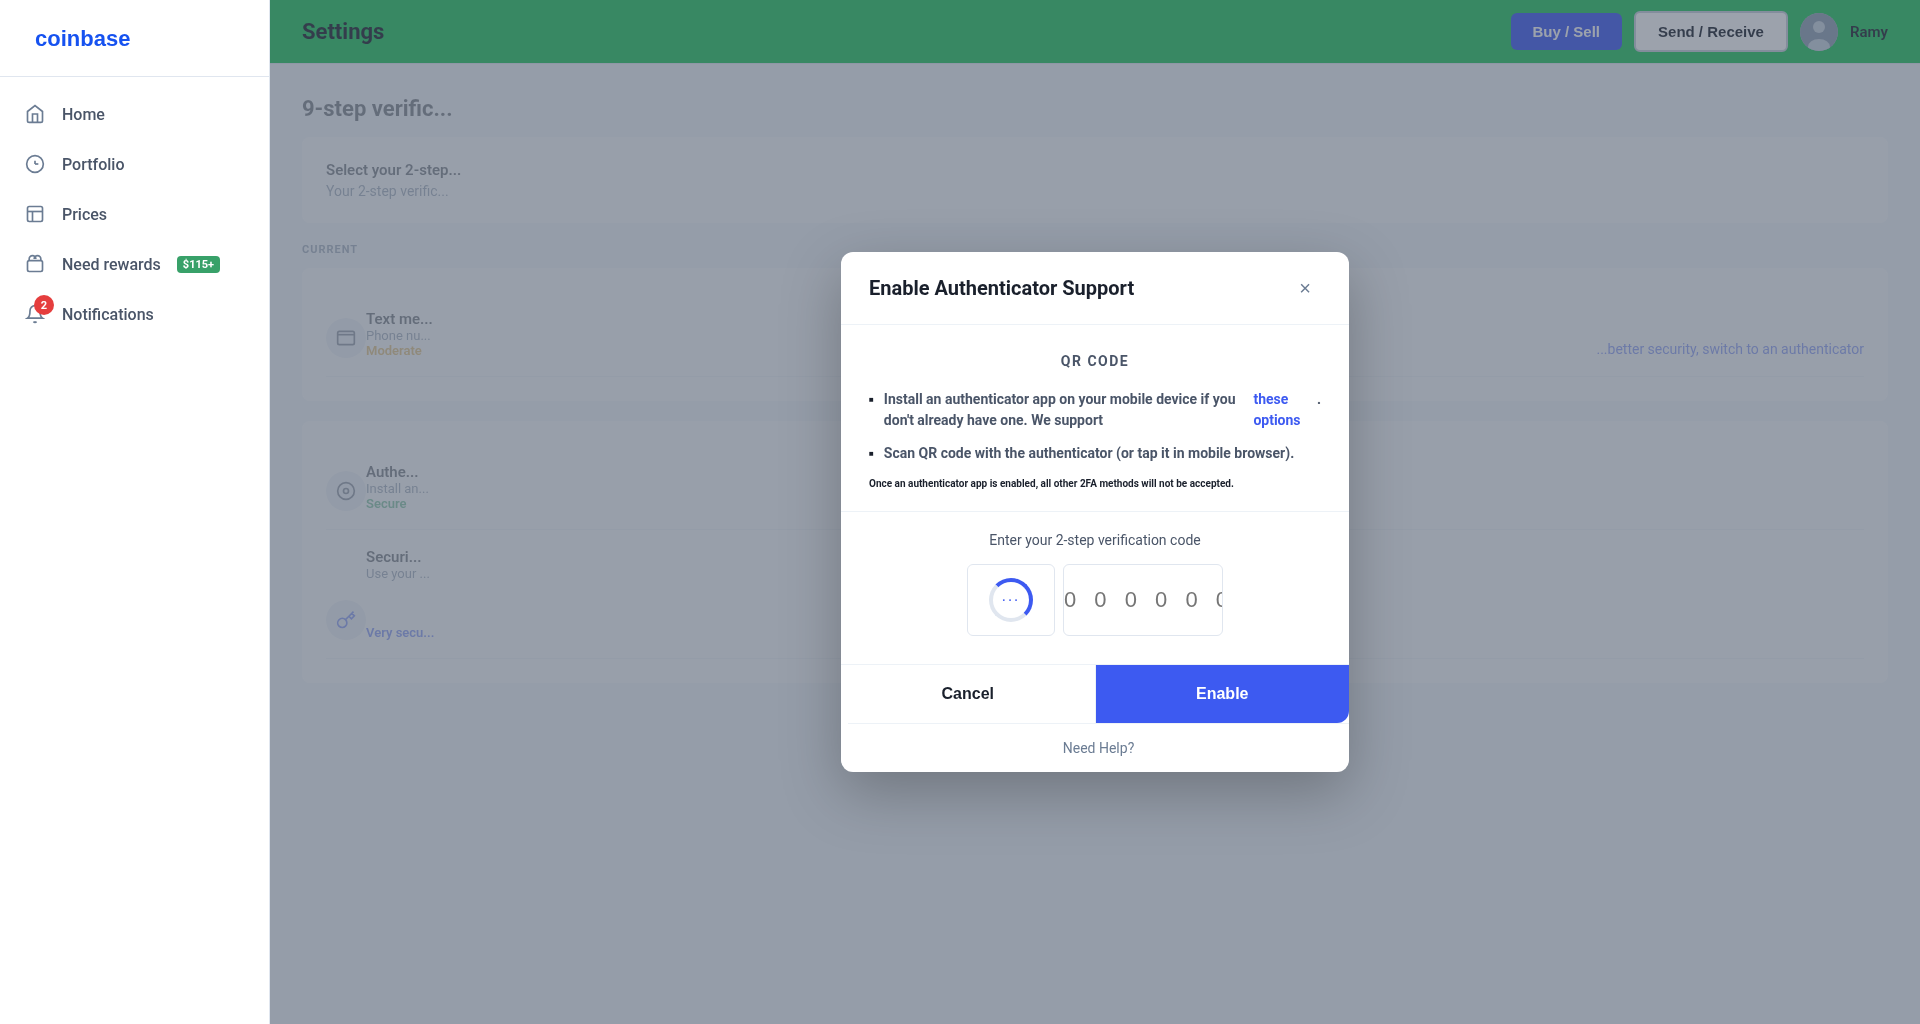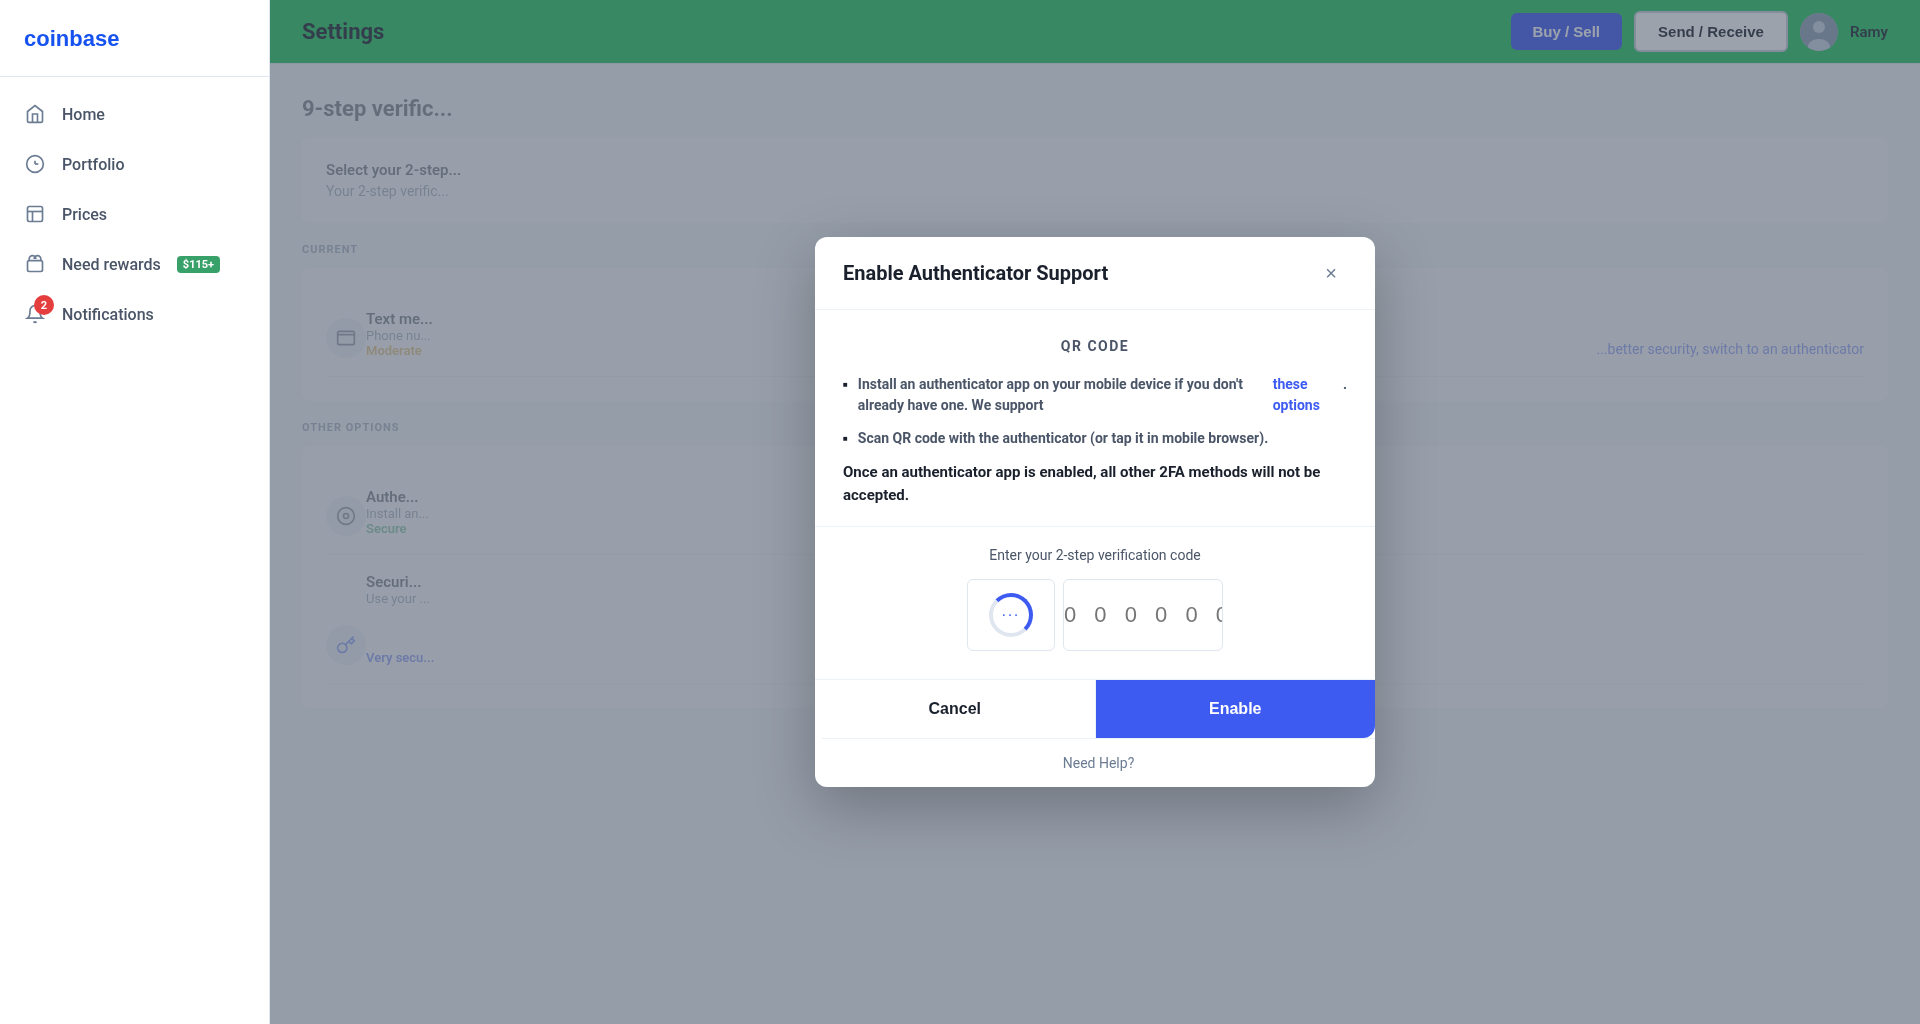--- a/index.html
+++ b/index.html
@@ -9,21 +9,21 @@
     .sidebar {
       width: 270px;
       background: #fff;
       border-right: 1px solid #e0e6ef;
       display: flex;
       flex-direction: column;
       padding-top: 0;
       flex-shrink: 0;
     }
     .sidebar-logo {
-      padding: 20px 24px;
+      padding: 20px 35px;
       border-bottom: 1px solid #e0e6ef;
       display: flex;
       align-items: center;
     }
     .sidebar-logo svg { width: 120px; height: 36px; }
     .sidebar-nav { display: flex; flex-direction: column; padding: 12px 0; }
     .sidebar-item {
       display: flex;
       align-items: center;
       padding: 14px 24px;
@@ -143,21 +143,21 @@
       display: flex;
       align-items: center;
       justify-content: center;
       z-index: 100;
     }
 
     
     .modal {
       background: white;
       border-radius: 12px;
-      width: 560px;
+      width: 508px;
       box-shadow: 0 20px 60px rgba(0,0,0,0.25);
       overflow: hidden;
     }
     .modal-header {
       display: flex;
       align-items: center;
       justify-content: space-between;
       padding: 20px 28px;
       border-bottom: 1px solid #edf2f7;
     }
@@ -188,21 +188,21 @@
       line-height: 1.5;
     }
     .instruction-list li::before {
       content: '■';
       font-size: 8px;
       color: #1a202c;
       margin-top: 5px;
       flex-shrink: 0;
     }
     .instruction-link { color: #3d5af1; text-decoration: none; }
-    .instruction-bold { font-weight: 700; color: #1a202c; font-size: 15px; line-height: 1.5; }
+    .instruction-bold { font-weight: 700; color: #1a202c; font-size: 10px; line-height: 1.5; }
 
     .modal-divider { border: none; border-top: 1px solid #edf2f7; margin: 20px -28px; }
 
     .verification-section { display: flex; flex-direction: column; align-items: center; }
     .verification-label { font-size: 14px; color: #4a5568; margin-bottom: 16px; }
     .verification-inputs { display: flex; gap: 8px; align-items: center; }
 
     
     .qr-spinner-box {
       width: 88px;
@@ -385,21 +385,20 @@
         <div>
           <div class="option-name">Text me...</div>
           <div class="option-sub">Phone nu...</div>
           <div class="option-badge-moderate">Moderate</div>
         </div>
         <div style="margin-left:auto;">
           <span class="security-note">...better security, switch to an authenticator</span>
         </div>
       </div>
     </div>
-    <div class="other-label">OTHER OPTIONS</div>
     <div class="content-block">
       <div class="option-row">
         <div class="option-icon">
           <svg width="20" height="20" viewBox="0 0 24 24" fill="none" stroke="currentColor" stroke-width="2">
             <circle cx="12" cy="12" r="10"></circle>
             <circle cx="12" cy="12" r="3"></circle>
           </svg>
         </div>
         <div>
           <div class="option-name">Authe...</div>

